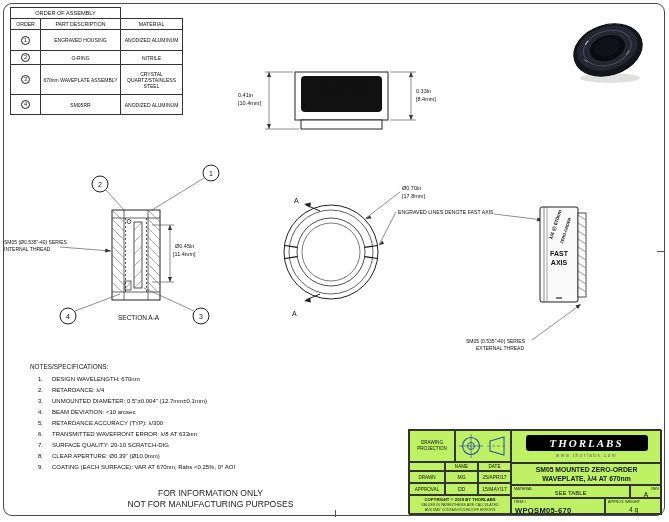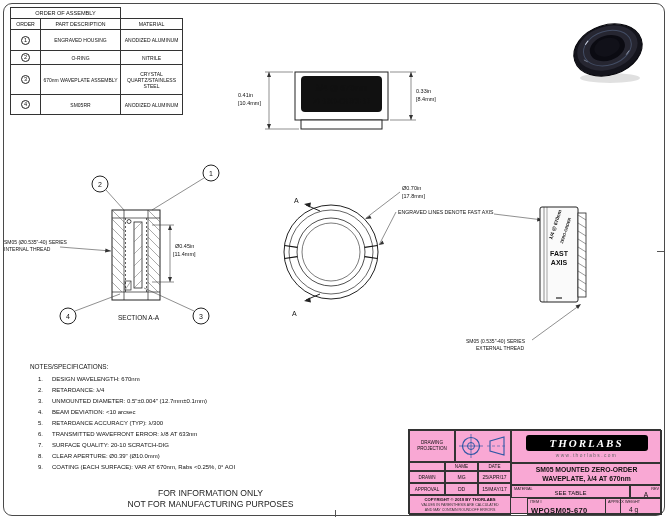--- a/index.html
+++ b/index.html
@@ -31,21 +31,21 @@
   .notes-title{font-size:6.4px;margin-bottom:4px;}
   .note-row{position:relative;height:11px;line-height:11px;white-space:nowrap;}
   .note-num{position:absolute;left:8px;}
   .note-txt{position:absolute;left:22px;}
 
   
   .disclaimer{position:absolute;left:88px;top:488px;width:245px;text-align:center;
               font-size:8.6px;line-height:11px;color:#222;}
 
   
-  .tb{position:absolute;left:408px;top:429px;width:253px;height:85px;border:1px solid #333;background:#f9a8d4;}
+  .tb{position:absolute;left:408px;top:429px;width:253px;height:85px;border:1px solid #333;background:#bef264;}
   .tb .cell{position:absolute;border:0.8px solid #333;overflow:hidden;}
   .tb .ctr{display:flex;align-items:center;justify-content:center;text-align:center;}
   .proj-label{font-size:4.6px;line-height:1.25;}
   .nd{font-size:4.6px;}
   .nd-val{font-size:5px;}
   .copy1{font-size:4.2px;font-weight:bold;line-height:6px;}
   .copy2{font-size:3.6px;line-height:4.6px;color:#333;}
   .logo-box{background:#000;color:#fff;border-radius:3px;width:122px;height:16px;
             display:flex;align-items:center;justify-content:center;
             font-family:"Liberation Serif", serif;font-style:italic;font-weight:bold;
@@ -386,21 +386,21 @@
 
     <div class="cell" style="left:102px;top:55px;width:119px;height:13px;">
       <div class="mini-label">MATERIAL</div>
       <div class="big-val">SEE TABLE</div>
     </div>
     <div class="cell" style="left:221px;top:55px;width:32px;height:13px;">
       <div class="mini-label-r">REV</div>
       <div class="rev-val">A</div>
     </div>
 
-    <div class="cell" style="left:102px;top:68px;width:94px;height:17px;margin-left:16px;">
+    <div class="cell" style="left:102px;top:68px;width:94px;height:17px;">
       <div class="mini-label">ITEM #</div>
       <div class="item-val">WPQSM05-670</div>
     </div>
     <div class="cell" style="left:196px;top:68px;width:57px;height:17px;">
       <div class="mini-label">APPROX WEIGHT</div>
       <div class="weight-val">4 g</div>
     </div>
   </div>
 </div>
 

